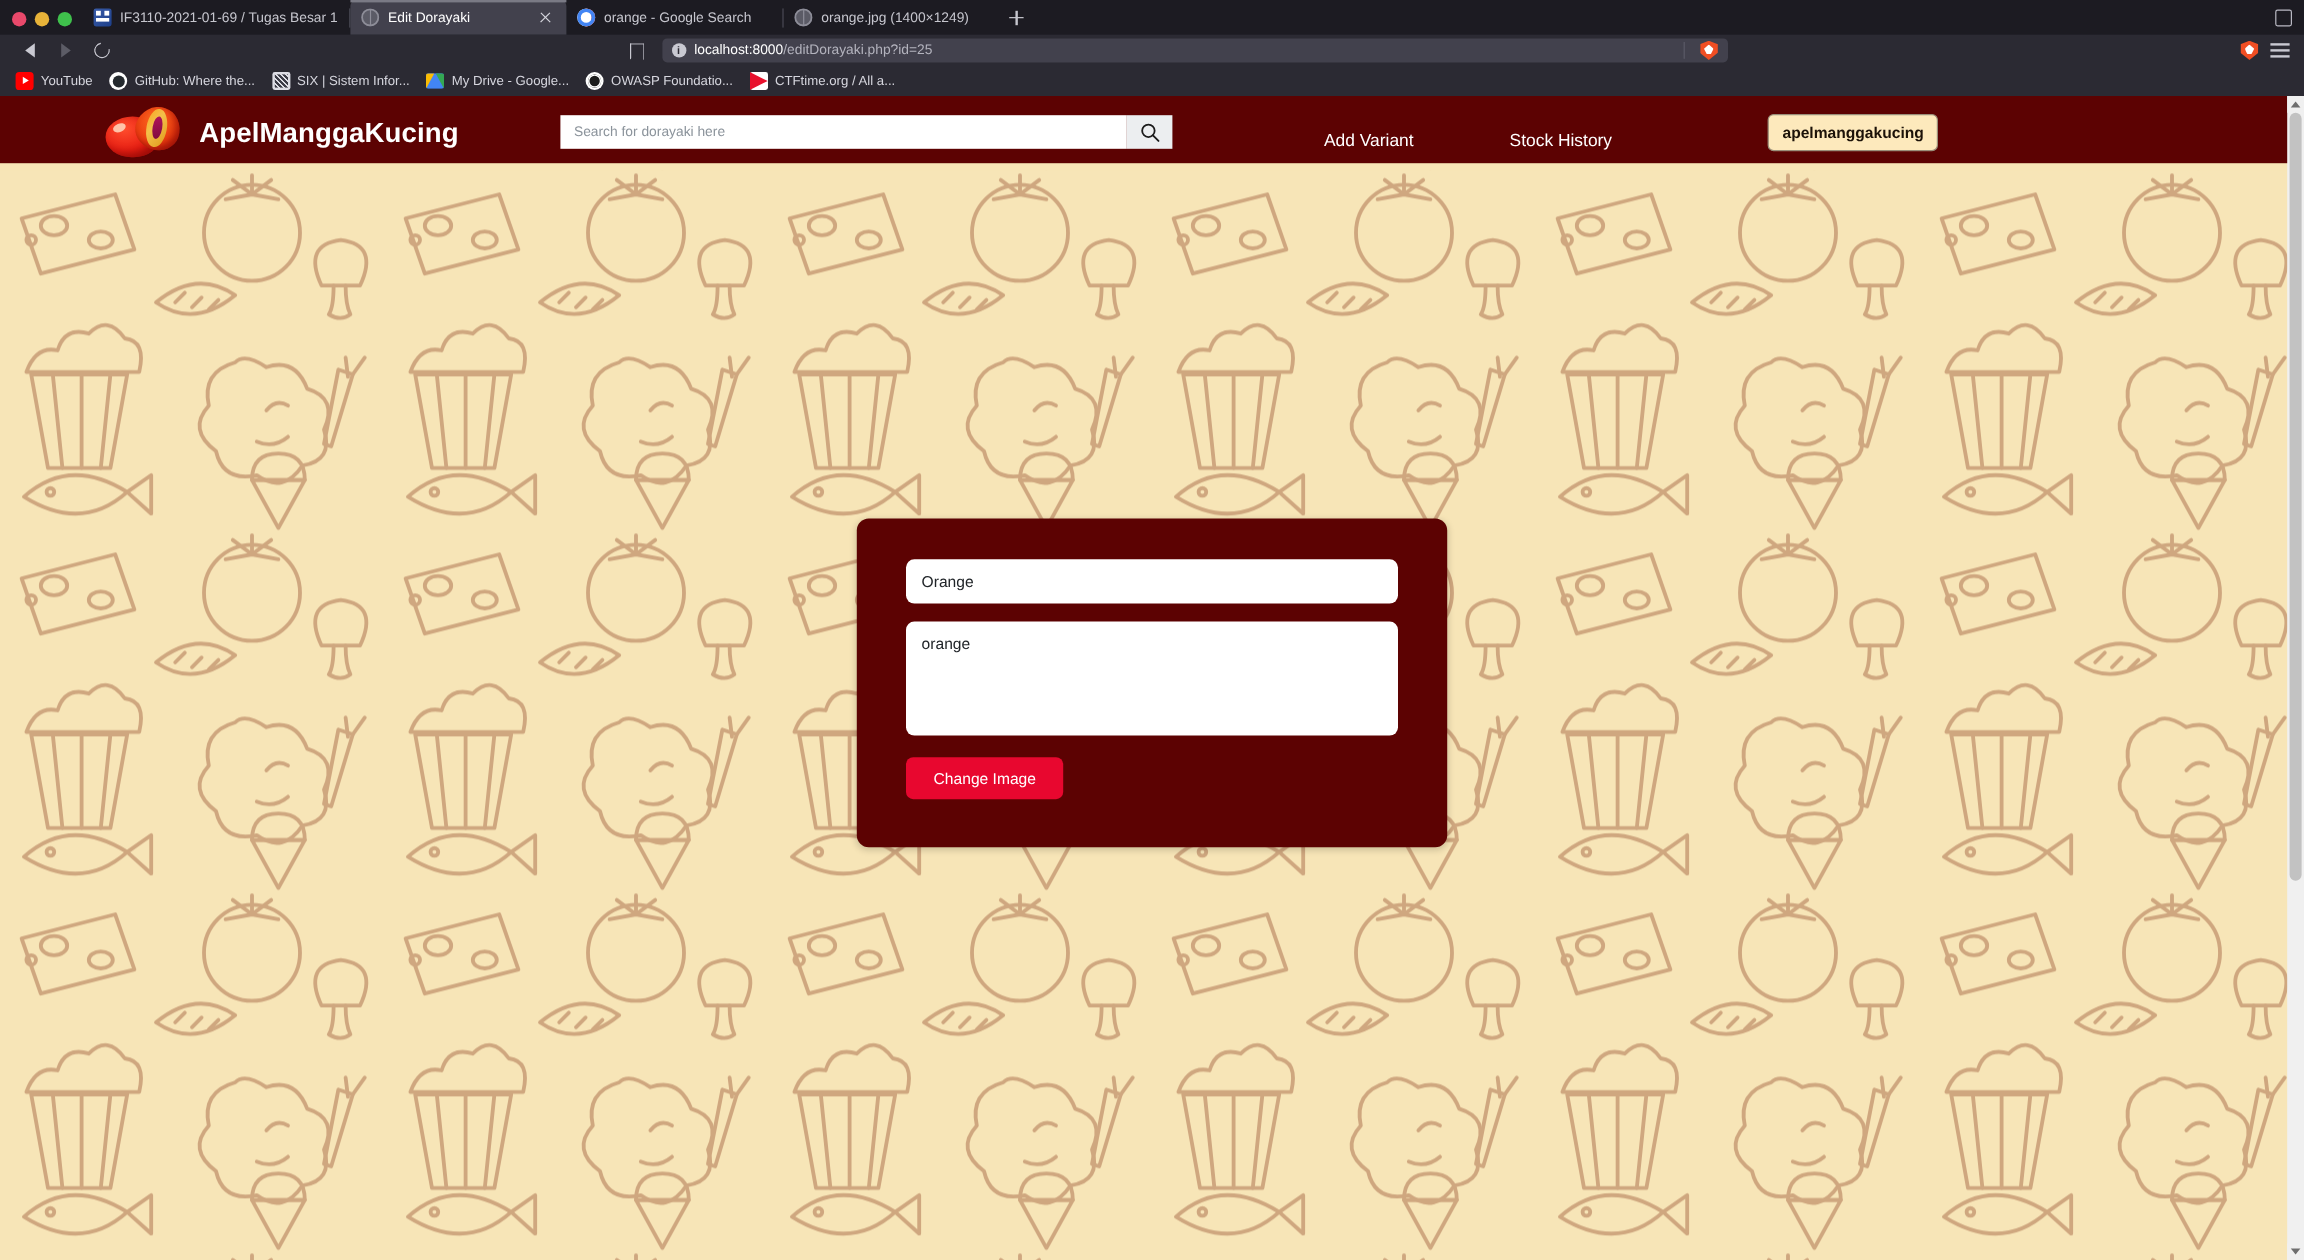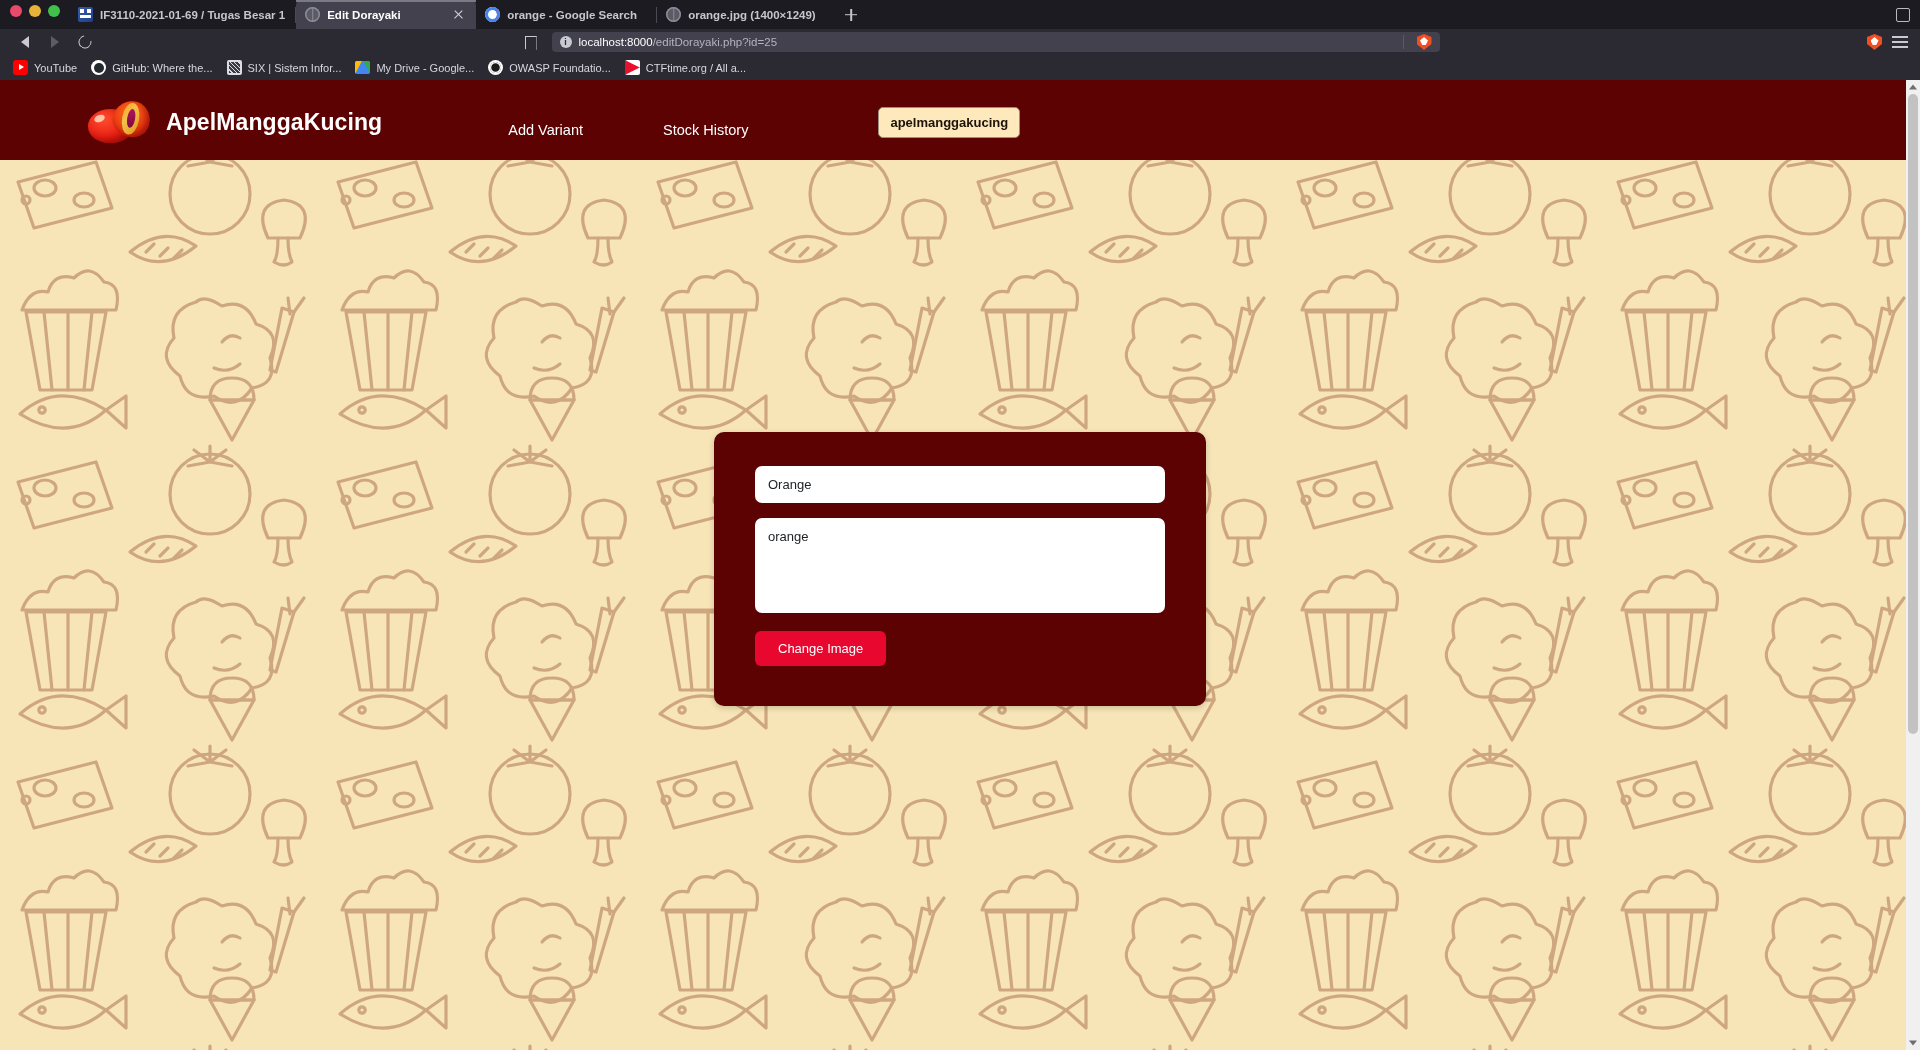--- a/index.html
+++ b/index.html
@@ -8,22 +8,22 @@
     width: 1920px; height: 1050px;
     overflow: hidden;
     font-family: "Liberation Sans", sans-serif;
     background: #2b2a33;
   }
 
   
   .browser { width: 1920px; height: 1050px; display: flex; flex-direction: column; }
 
   .tabstrip {
-    height: 29px; background: #1c1b22; display: flex; 
-    padding-left: 4px; position: relative; flex: 0 0 29px; font-weight: bold;
+    height: 29px; background: #1c1b22; display: flex; align-items: flex-end;
+    padding-left: 4px; position: relative; flex: 0 0 29px;
   }
   .wincontrols { display: flex; align-items: center; gap: 7px; padding: 0 9px 7px 6px; }
   .wc { width: 12px; height: 12px; border-radius: 50%; }
   .wc.red { background: #e9496b; }
   .wc.yellow { background: #e8b339; }
   .wc.green { background: #3fc14c; }
 
   .tab {
     height: 29px; display: flex; align-items: center; gap: 7px;
     padding: 0 10px 0 9px; min-width: 180px; max-width: 232px;
@@ -157,21 +157,21 @@
      clip-path: polygon(0 0,100% 50%,0 100%); }
 
   
   .viewport {
     flex: 1 1 auto; position: relative; overflow: hidden;
     background: #f7e5b7;
   }
 
   
   .sitenav {
-    height: 80px; background:#5c0202; display:flex; align-items:center;
+    height: 56px; background:#5c0202; display:flex; align-items:center;
     padding: 4px 0 0 88px; position:relative; z-index: 5;
   }
   .brand { display:flex; align-items:center; gap:14px; }
   .logo { width:64px; height:46px; position:relative; }
   .logo .apple {
     position:absolute; left:0; bottom:2px; width:45px; height:34px;
     background: radial-gradient(ellipse at 35% 30%, #ff4d2d 0%, #e81f13 55%, #b5120c 100%);
     border-radius: 50% 50% 48% 48%;
     box-shadow: inset -5px -3px 7px rgba(120,0,0,.55);
   }
@@ -433,20 +433,29 @@
 
     <div class="sitenav">
       <div class="brand">
         <div class="logo">
           <div class="apple"></div>
           <div class="mango"></div>
         </div>
         <div class="brandname">ApelManggaKucing</div>
       </div>
 
+      <form class="searchform">
+        <input class="searchinput" type="text" placeholder="Search for dorayaki here" style="">
+        <button class="searchbtn" type="submit">
+          <svg width="17" height="17" viewBox="0 0 17 17">
+            <circle cx="7" cy="7" r="5.2" fill="none" stroke="#1c1c1c" stroke-width="1.5"></circle>
+            <line x1="10.8" y1="10.8" x2="15.4" y2="15.4" stroke="#1c1c1c" stroke-width="1.6" stroke-linecap="round"></line>
+          </svg>
+        </button>
+      </form>
 
       <div class="navlinks">
         <a class="navlink" href="#">Add Variant</a>
         <a class="navlink" href="#">Stock History</a>
       </div>
 
       <button class="userbtn">apelmanggakucing</button>
     </div>
 
     <div class="cardwrap">

